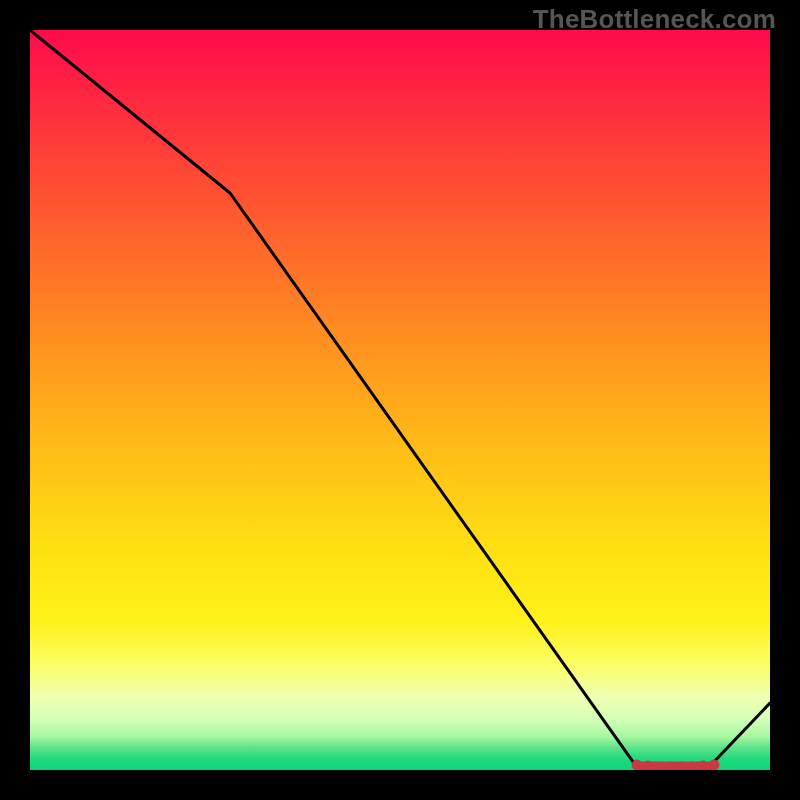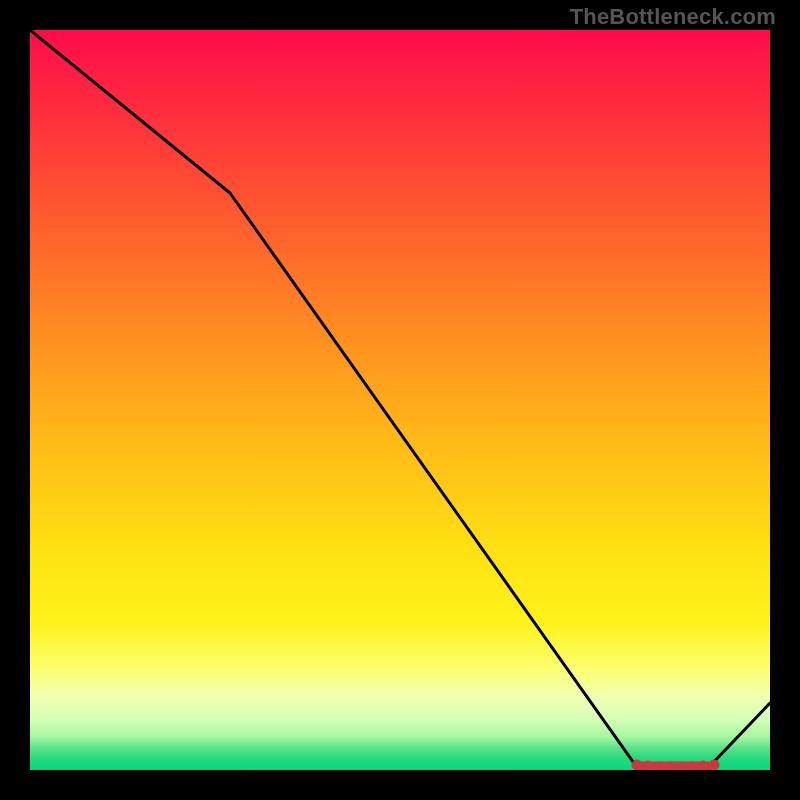--- a/index.html
+++ b/index.html
@@ -14,21 +14,21 @@
   .container {
     position: relative;
     width: 800px;
     height: 800px;
   }
   .attribution {
     position: absolute;
     top: 4px;
     right: 24px;
     color: #555;
-    font-size: 22px;
+    font-size: 26px;
     font-weight: 600;
     letter-spacing: 0.2px;
   }
   .plot-area {
     position: absolute;
     left: 30px;
     top: 30px;
     width: 740px;
     height: 740px;
     overflow: hidden;

